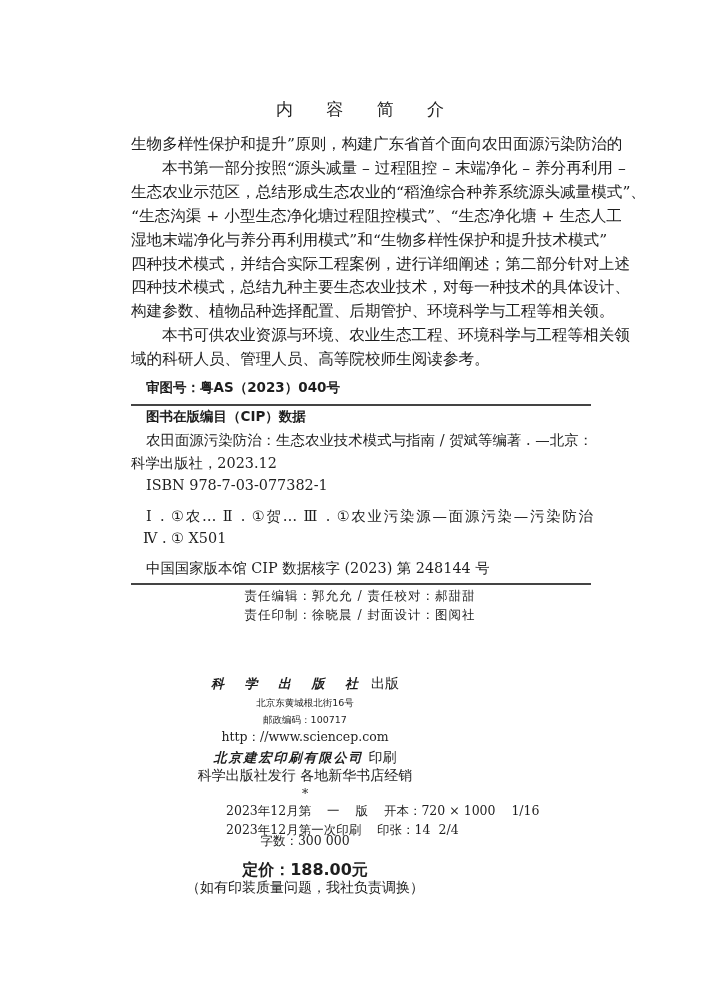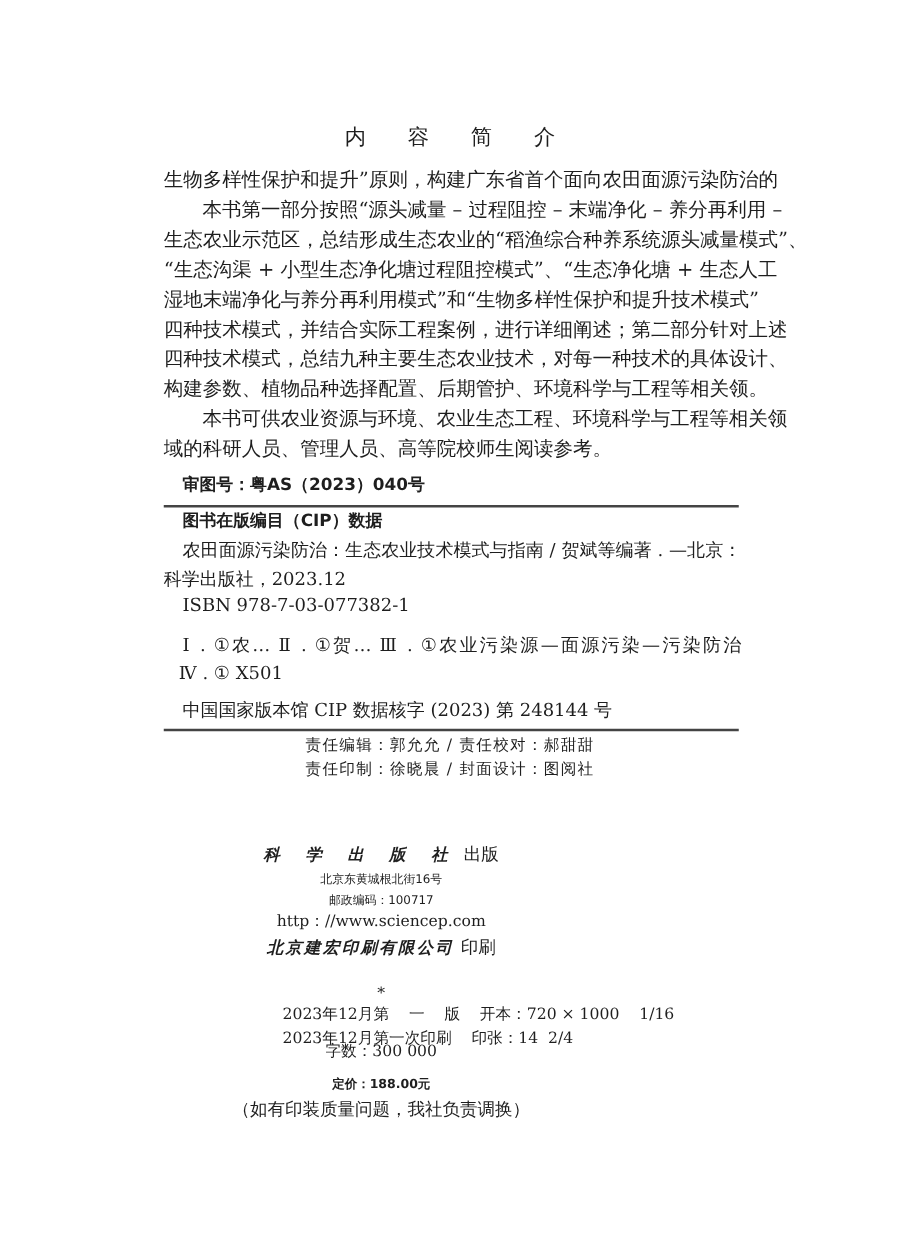--- a/index.html
+++ b/index.html
@@ -110,21 +110,21 @@
       letter-spacing: 8px;
       font-size: 13px;
     }
     .pub .callig2 {
       font-family: "DejaVu Serif", serif;
       font-weight: bold;
       font-style: italic;
       letter-spacing: 2px;
       font-size: 13px;
     }
-    .fs-13 { font-size: 10px; }
+    .fs-13 { font-size: 16px; }
     .fs-10 { font-size: 9.5px; font-family: "DejaVu Sans", sans-serif; }
     .fs-12 { font-size: 12.5px; }
     .fs-14 { font-size: 14px; }
     .bold-sans { font-family: "DejaVu Sans", sans-serif; font-weight: bold; }
     .spec {
       position: absolute;
       left: 226px;
       font-size: 12.5px;
       white-space: pre;
     }
@@ -176,20 +176,21 @@
     <span class="callig">科 学 出 版 社</span>
     <span class="fs-14">出版</span>
   </div>
   <div class="pub fs-10" style="top:697px;">北京东黄城根北街16号</div>
   <div class="pub fs-10" style="top:714px;">邮政编码：100717</div>
   <div class="pub fs-12" style="top:729px;">http：//www.sciencep.com</div>
   <div class="pub" style="top:747px;">
     <span class="callig2">北京建宏印刷有限公司</span>
     <span class="fs-14">印刷</span>
   </div>
+  <div class="pub fs-14" style="top:767px;">科学出版社发行   各地新华书店经销</div>
   <div class="pub fs-12" style="top:786px;">*</div>
 
   <div class="spec" style="top:803px;">2023年12月第    一    版    开本：720 × 1000    1/16</div>
   <div class="spec" style="top:822px;">2023年12月第一次印刷    印张：14  2/4</div>
   <div class="pub fs-12" style="top:833px;">字数：300 000</div>
   <div class="pub fs-13 bold-sans" style="top:860px;">定价：188.00元</div>
   <div class="pub fs-14" style="top:879px;">（如有印装质量问题，我社负责调换）</div>
 
 </div>
 

